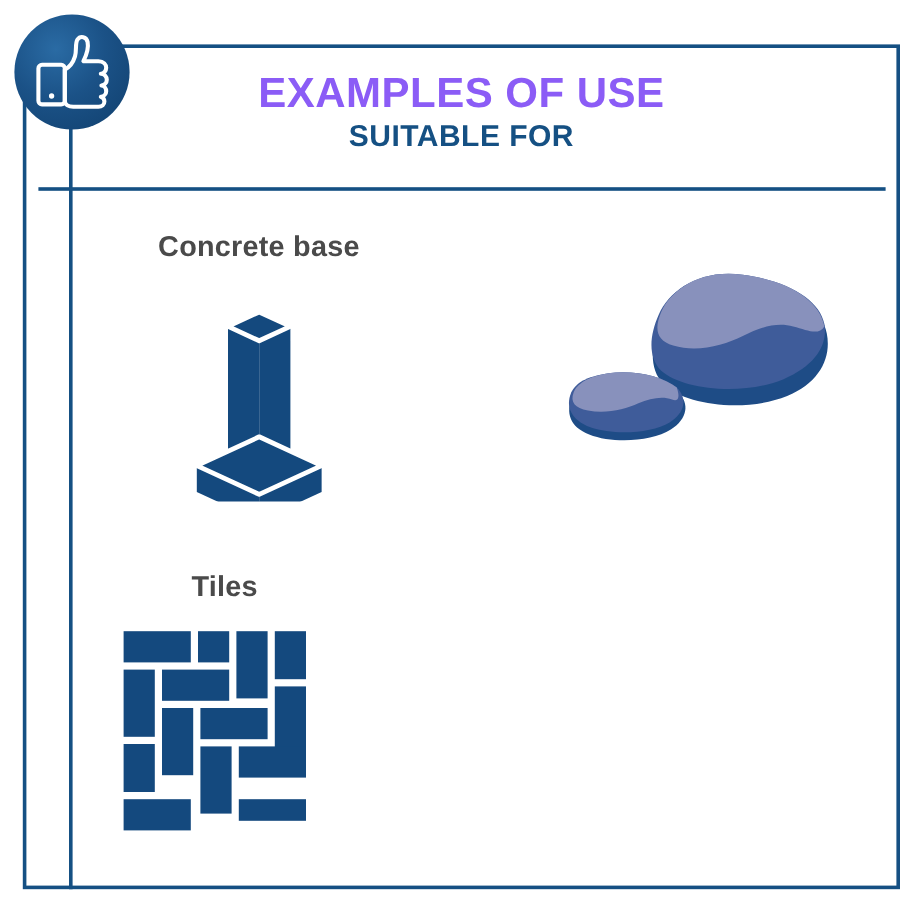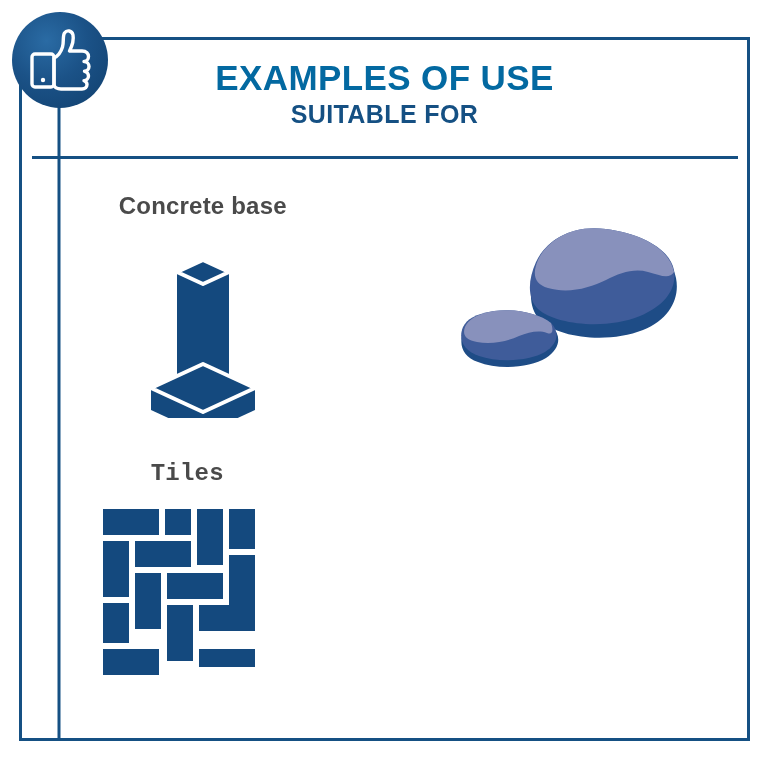--- a/index.html
+++ b/index.html
@@ -41,21 +41,21 @@
 
   
   #header {
     position: absolute;
     left: 19px;
     top: 58px;
     width: 731px;
     text-align: center;
   }
   #title {
-    color: #0369a1;
+    color: #8b5cf6;
     font-size: 35px;
     font-weight: bold;
     letter-spacing: 0.4px;
     line-height: 40px;
   }
   #subtitle {
     color: #155083;
     font-size: 25px;
     font-weight: bold;
     letter-spacing: 0.4px;
@@ -68,22 +68,22 @@
     width: 706px;
     height: 3px;
     background: #155083;
   }
 
   
   .row {
     position: absolute;
     display: flex;
   }
-  #row1 { left: 20px; top: 192px; width: 731px; }
-  #row2 { left: 19px; top: 460px; width: 673px; font-family: Liberation Mono, monospace; }
+  #row1 { left: 33px; top: 192px; width: 731px; }
+  #row2 { left: 19px; top: 476px; width: 673px; }
 
   .cell {
     flex: 1 1 0;
     display: flex;
     flex-direction: column;
     align-items: center;
   }
   #row2 .cell { flex: 0 0 50%; }
 
   .cell-label {

